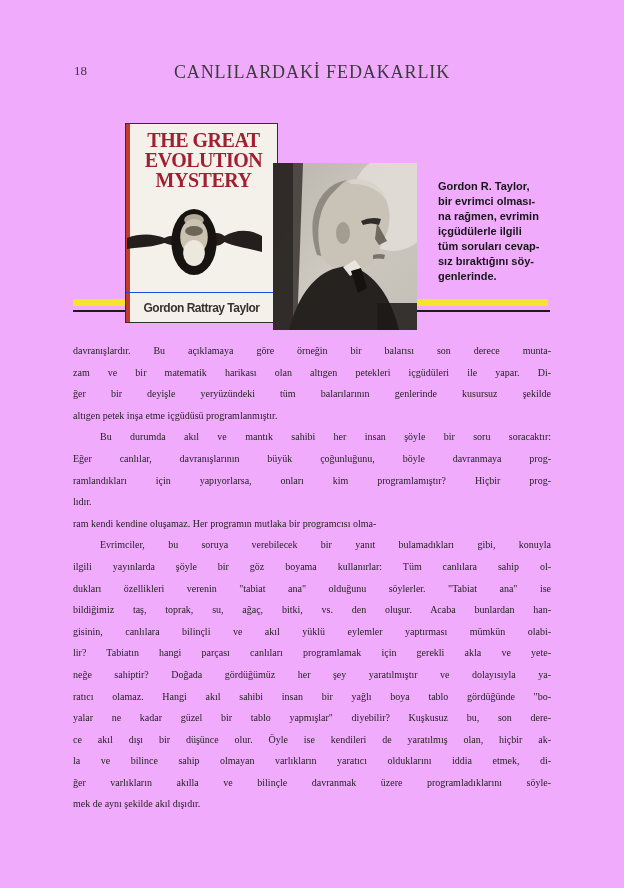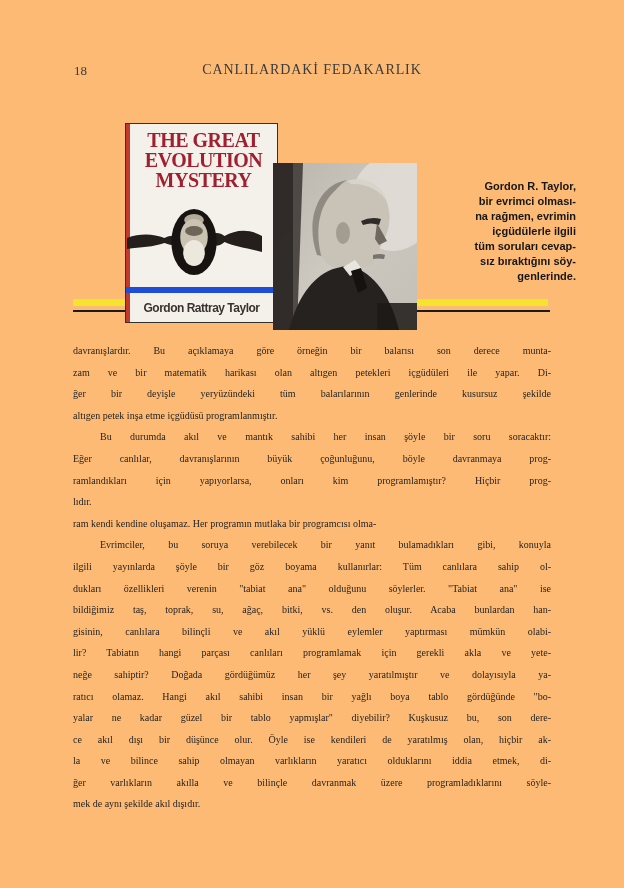--- a/index.html
+++ b/index.html
@@ -1,33 +1,33 @@
 <!DOCTYPE html>
 <html style="--rule-yellow: #f5e42e; --rule-black: #1b1b1b; --cover-red: #a01f30; --cover-strip-red: #c23a2c; --cover-bg: #f4f1ea; --body-text: #262424; --caption-text: #161616; --header-text: #3b3b3b; --author-text: #3a3230;"><head>
 <meta charset="utf-8">
 <style>
   html, body { margin: 0; padding: 0; background: #e8e8e8; }
   .page {
     position: relative;
     width: 624px; height: 888px;
     margin: 0 auto;
-    background: #fdba74;
+    background: #f0abfc;
     overflow: hidden;
     font-family: "Liberation Serif", serif;
   }
 
   
   .page-number {
     position: absolute; left: 74px; top: 63px;
     font-size: 13px; color: var(--header-text);
   }
   .running-head {
     position: absolute; left: 73px; top: 62px; width: 478px;
     text-align: center;
-    font-size: 14px; letter-spacing: 0.9px; color: var(--header-text);
+    font-size: 18px; letter-spacing: 0.9px; color: var(--header-text);
   }
 
   
   .rule { position: absolute; z-index: 1; }
   .rule-yellow { left: 73px; top: 299px; width: 475px; height: 7px; background: var(--rule-yellow); }
   .rule-black  { left: 73px; top: 310px; width: 477px; height: 2px; background: var(--rule-black); }
 
   
   .cover {
     position: absolute; left: 125px; top: 123px;
@@ -49,36 +49,36 @@
     font-weight: bold; font-size: 20px; line-height: 20px;
     letter-spacing: -0.5px;
     color: var(--cover-red);
     transform: scale(1, 1.08); transform-origin: top center;
   }
   .cover-art {
     position: absolute; left: 1px; top: 66px; width: 135px; height: 104px;
   }
   .cover-author {
     position: absolute; left: 0; right: 0; bottom: 0; height: 29px;
-    border-top: 6px solid #1d4ed8;
+    border-top: 1px solid #1d4ed8;
     display: flex; align-items: center; justify-content: center;
     font-family: "Liberation Sans", sans-serif;
     font-weight: bold; font-size: 12px; letter-spacing: -0.5px;
     color: var(--author-text);
   }
 
   
   .photo {
     position: absolute; left: 273px; top: 163px;
     width: 144px; height: 167px; z-index: 2; display: block;
   }
 
   
   .caption {
-    position: absolute; left: 438px; top: 179px; width: 138px; z-index: 2; text-align: right;
+    position: absolute; left: 438px; top: 179px; width: 138px; z-index: 2;
   }
   .cap-line {
     font-family: "Liberation Sans", sans-serif;
     font-weight: bold; font-size: 11px; line-height: 15px;
     color: var(--caption-text);
   }
 
   
   .bodytext {
     position: absolute; left: 73px; top: 340px; width: 478px;

